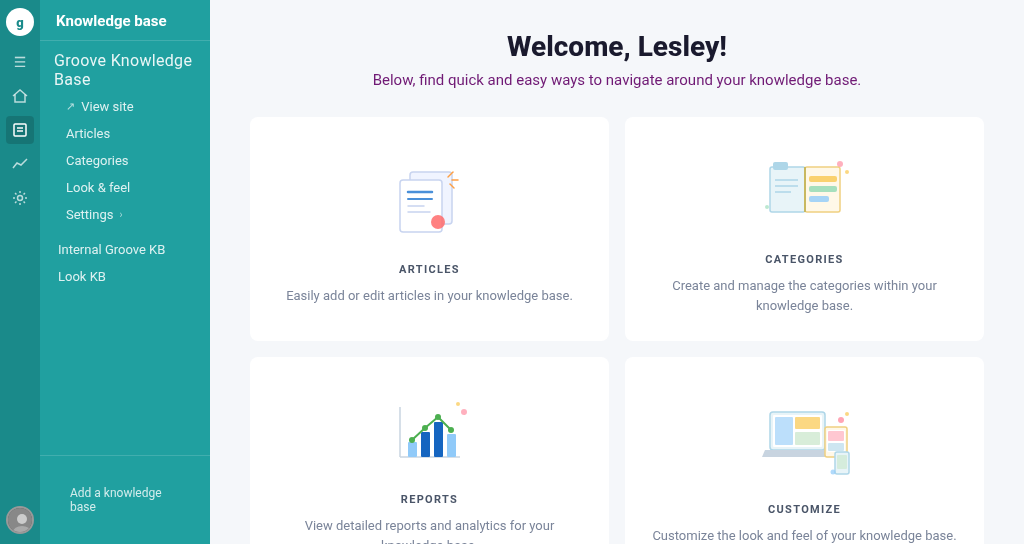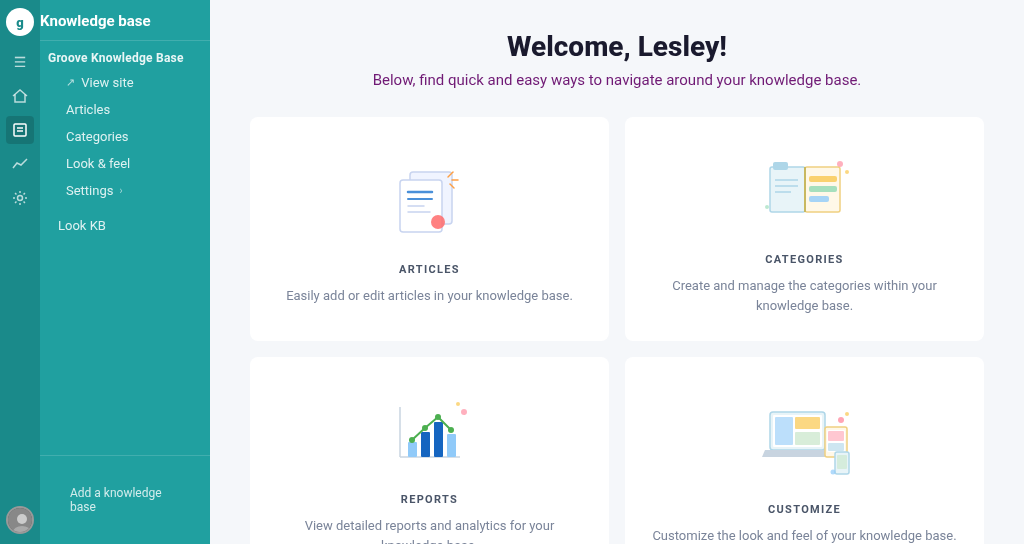--- a/index.html
+++ b/index.html
@@ -40,28 +40,28 @@
       background: #20a0a0;
       display: flex;
       flex-direction: column;
       flex-shrink: 0;
       height: 100%;
     }
     .sidebar-title {
       color: #fff;
       font-size: 15px;
       font-weight: 700;
-      padding: 12px 0 10px;
+      padding: 12px 16px 10px;
       border-bottom: 1px solid rgba(255,255,255,0.15);
     }
     .sidebar-section-label {
       color: rgba(255,255,255,0.9);
-      font-size: 12px;
-      font-weight: 700;
-      padding: 10px 8px 4px;
+      font-size: 16px;
+      font-weight: 400;
+      padding: 10px 14px 4px;
       letter-spacing: 0.02em;
     }
     .sidebar-item {
       display: flex;
       align-items: center;
       gap: 6px;
       padding: 6px 14px;
       color: rgba(255,255,255,0.85);
       font-size: 13px;
       cursor: pointer;
@@ -211,20 +211,23 @@
   <div class="sidebar-item sidebar-item-sub">
     <span>Look &amp; feel</span>
   </div>
   <div class="sidebar-item sidebar-item-sub has-arrow">
     <span>Settings</span>
     <span class="arrow">›</span>
   </div>
 
   <div style="height:8px;"></div>
   <div class="sidebar-item">
+    <span>Internal Groove KB</span>
+  </div>
+  <div class="sidebar-item">
     <span>Look KB</span>
   </div>
 
   <div class="sidebar-spacer"></div>
   <div class="sidebar-add">
     <span>Add a knowledge base</span>
   </div>
 </div>
 
 <div class="main-content">

